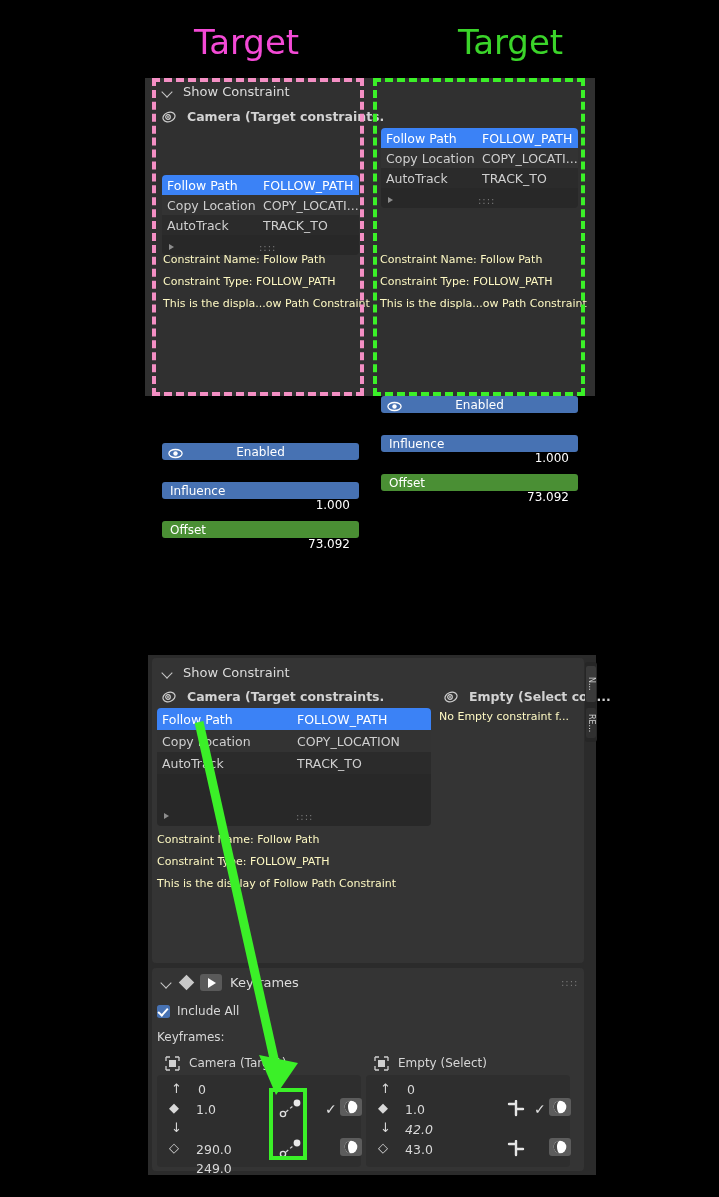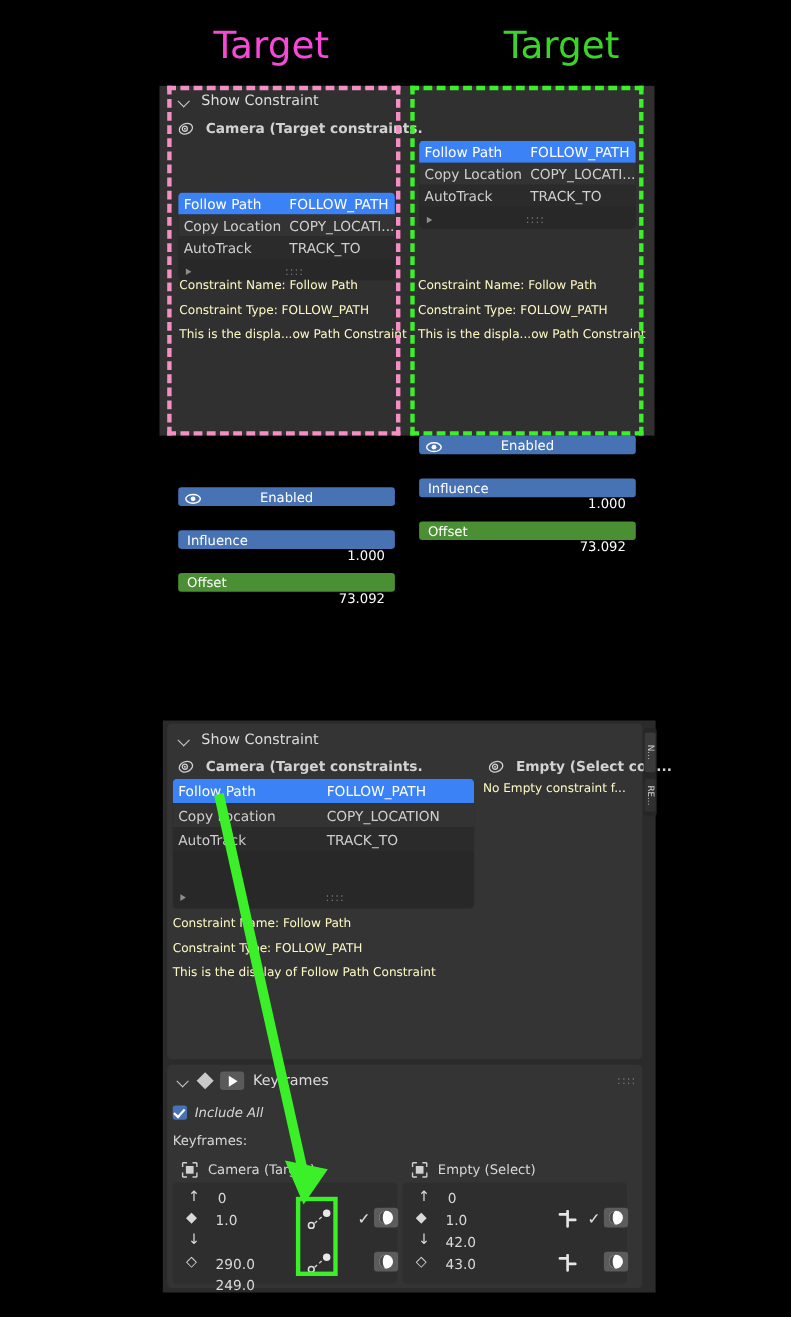--- a/index.html
+++ b/index.html
@@ -276,21 +276,21 @@
 <div class="abs" style="left:152px;top:968px;width:432px;height:203px;background:#343434;border-radius:4px;"></div>
 
 <div class="abs kf-hdr" style="left:152px;top:970px;width:430px;">
   <span class="chev"></span>
   <span class="diam"></span>
   <span class="playbtn"></span>
   <span class="hdr-txt">Keyframes</span>
 </div>
 <span class="abs grip" style="left:561px;top:977px;">::::</span>
 
-<div class="abs" style="left:157px;top:1004px;display:flex;align-items:center;gap:7px;font-style:italic;">
+<div class="abs" style="left:157px;top:1004px;display:flex;align-items:center;gap:7px;">
   <span class="chk"></span>
   <span class="row-label">Include All</span>
 </div>
 
 <div class="abs row-label" style="left:157px;top:1030px;">Keyframes:</div>
 
 <div class="abs kf-objhdr" style="left:157px;top:1053px;">
   <span class="sqicon">
     <svg viewBox="0 0 15 15" width="15" height="15">
       <rect x="4" y="4" width="7" height="7" fill="#d0d0d0"></rect>
@@ -352,21 +352,21 @@
   <span class="row-label">Empty (Select)</span>
 </div>
 <div class="abs kfcard" style="left:366px;top:1075px;width:204px;height:92px;">
   <span class="kf-sym" style="left:14px;top:6px;">↑</span>
   <span class="kf-val" style="left:41px;top:7px;">0</span>
 
   <span class="kf-sym" style="left:12px;top:25px;">◆</span>
   <span class="kf-val" style="left:39px;top:27px;">1.0</span>
 
   <span class="kf-sym" style="left:14px;top:45px;">↓</span>
-  <span class="kf-val" style="left:39px;top:47px;">42.0</span>
+  <span class="kf-val" style="left:39px;top:47px;font-style:italic;">42.0</span>
 
   <span class="kf-sym" style="left:12px;top:65px;">◇</span>
   <span class="kf-val" style="left:39px;top:67px;">43.0</span>
 
   <span class="abs" style="left:140px;top:25px;">
     <svg width="20" height="18" viewBox="0 0 20 18">
       <path d="M3 4 h7 M10 1 v14 M10 9 h7" stroke="#e6e6e6" stroke-width="2.4" fill="none" stroke-linecap="round"></path>
     </svg>
   </span>
   <span class="abs" style="left:168px;top:26px;color:#e0e0e0;font-size:14px;">✓</span>

